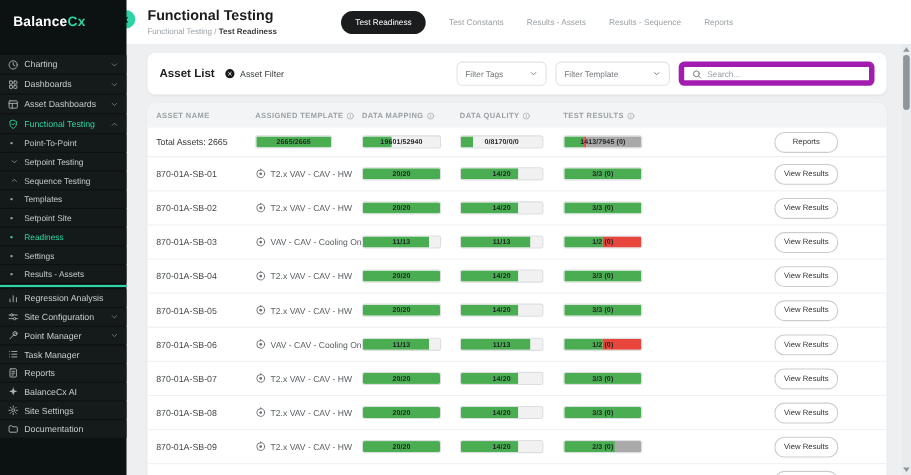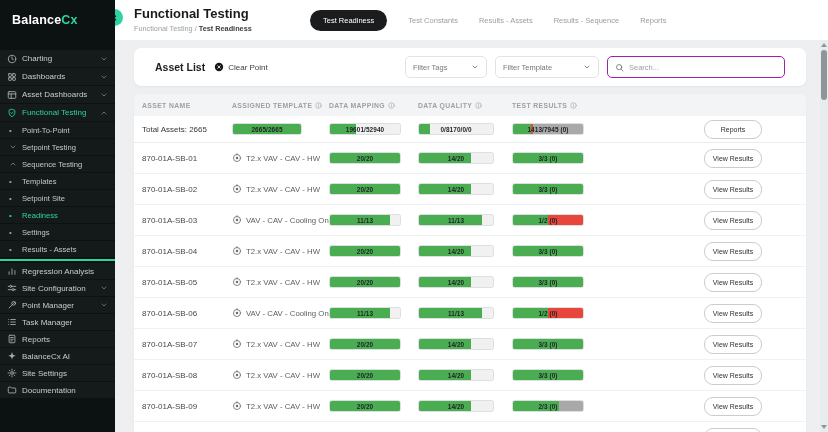--- a/index.html
+++ b/index.html
@@ -37,30 +37,30 @@
 #tab-bar{position:absolute;left:195px;top:0;height:40px;display:flex;align-items:center;gap:21px}
 .tab{background:none;border:none;font-family:inherit;font-size:7.5px;color:#9aa0a5;cursor:pointer;padding:0}
 .tab.active{background:#1a1c1d;color:#fff;border-radius:11px;padding:6px 13px}
 
 #scrollbar{position:absolute;right:0;top:40px;bottom:0;width:8px;background:#e9ecee;z-index:4}
 .sb-arrow{width:0;height:0;border-left:3px solid transparent;border-right:3px solid transparent;position:absolute;left:1px}
 .sb-arrow.up{top:3px;border-bottom:4px solid #8f9699}
 .sb-arrow.down{bottom:3px;border-top:4px solid #8f9699}
 #sb-thumb{position:absolute;left:1px;top:10px;width:6px;height:50px;border-radius:3px;background:#8f9699;cursor:pointer}
 
-#filter-card{position:absolute;left:134px;top:48px;width:672px;height:38px;background:#fff;border-radius:7px;display:flex;align-items:center;padding:0 21px;box-shadow:0 1px 2px rgba(0,0,0,.05);z-index:1}
+#filter-card{position:absolute;left:134px;top:48px;width:672px;height:38px;background:#fff;border-radius:7px;display:flex;align-items:center;padding:0 11px;box-shadow:0 1px 2px rgba(0,0,0,.05);z-index:1}
 .asset-list-title{font-size:10.5px;font-weight:700;color:#1b1d1e}
 #clear-filter{display:flex;align-items:center;gap:4px;margin-left:9px;font-size:8px;color:#3c4043;background:none;border:none;font-family:inherit;cursor:pointer}
 #clear-filter .cf-ic{width:10px;height:10px;display:flex}
 .select{height:22px;border:1px solid #e1e4e7;border-radius:5px;display:flex;align-items:center;justify-content:space-between;padding:0 7px;font-size:7.5px;color:#73787c;cursor:pointer;background:#fff}
 .select .chev{width:8px;height:8px;color:#6c7175;display:flex}
 #filter-tags{margin-left:auto;width:82px}
 #filter-type{margin-left:8px;width:74px}
 #filter-template{margin-left:8px;width:104px}
-#search-box{margin-left:8px;width:178px;height:22px;border:1px solid #a21caf;border-radius:5px;display:flex;align-items:center;gap:5px;padding:0 7px;background:#fff}
+#search-box{margin-left:8px;width:178px;height:22px;border:5px solid #a21caf;border-radius:5px;display:flex;align-items:center;gap:5px;padding:0 7px;background:#fff}
 #search-box .s-ic{width:9px;height:9px;color:#6c7175;display:flex;flex:0 0 auto}
 #search-input{border:none;outline:none;font-family:inherit;font-size:7.5px;color:#3c4043;width:100%;background:transparent}
 #search-input::placeholder{color:#9aa0a5}
 
 #table-card{position:absolute;left:134px;top:94px;width:672px;height:400px;background:#fff;border-radius:7px 7px 0 0;overflow:hidden;box-shadow:0 1px 2px rgba(0,0,0,.05)}
 .trow{display:grid;grid-template-columns:90px 97px 89px 94px 110px 1fr 58px;align-items:center;padding:0 44px 0 8px}
 #thead-row{height:22px;background:#f2f4f5}
 .col-h{font-size:6.8px;font-weight:700;color:#9ba1a6;letter-spacing:.4px;display:flex;align-items:center;gap:3px;white-space:nowrap}
 .col-h .info-ic{width:7px;height:7px;color:#9ba1a6;display:flex}
 #total-row{height:27px;border-bottom:1px solid #ebedee;font-size:8px;color:#34373a}
@@ -292,21 +292,21 @@
 
 <section id="filter-card">
   <span class="asset-list-title">Asset List</span>
   <button id="clear-filter">
     <span class="cf-ic">
         <svg viewBox="0 0 24 24">
           <circle cx="12" cy="12" r="10" fill="#17191a"></circle>
           <path d="M9 9l6 6M15 9l-6 6" stroke="#fff" stroke-width="2" stroke-linecap="round"></path>
         </svg>
       </span>
-    <span>Clear Point</span>
+    <span>Asset Filter</span>
   </button>
   <div class="select" id="filter-tags">
     <span>Filter Tags</span>
     <span class="chev">
         <svg viewBox="0 0 24 24" fill="none" stroke="currentColor" stroke-width="2.5" stroke-linecap="round" stroke-linejoin="round">
           <path d="M6 9l6 6 6-6"></path>
         </svg>
       </span>
   </div>
   <div class="select" id="filter-template">

